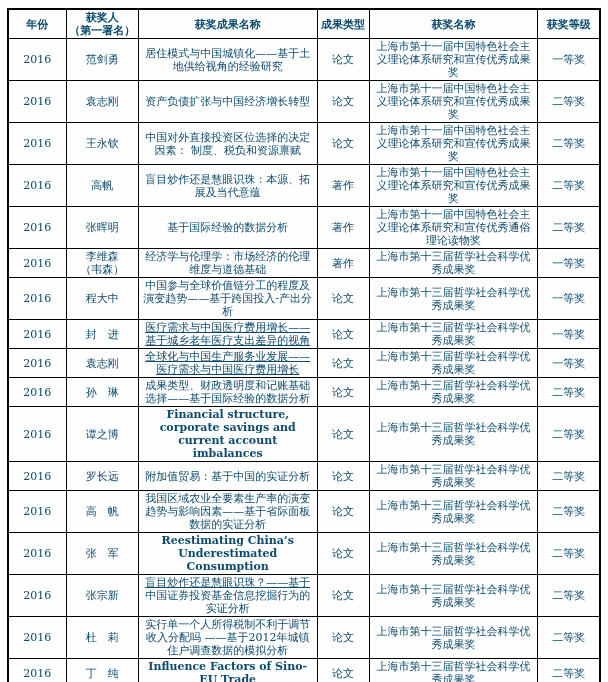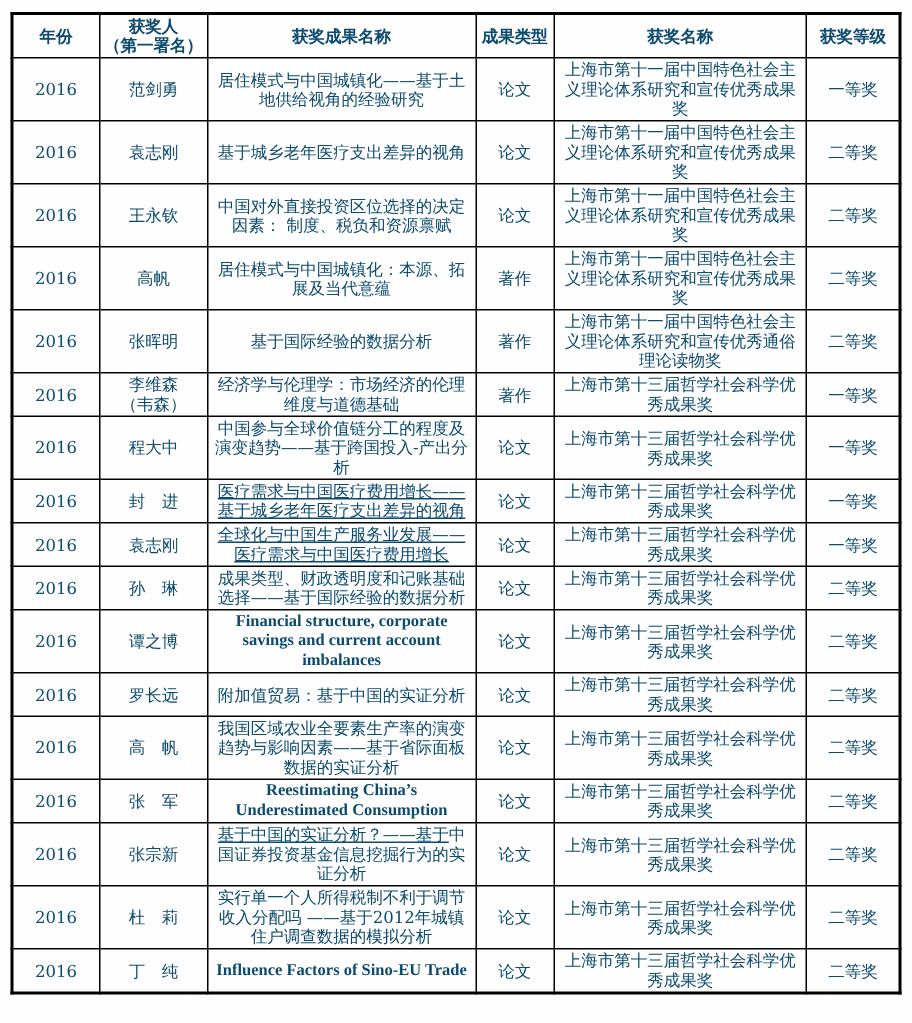--- a/index.html
+++ b/index.html
@@ -13,21 +13,21 @@
     border:2px solid #000;font-size:11px;line-height:13px;
   }
   th,td{
     border:1px solid #000;vertical-align:middle;padding:1px 4px;
     overflow:hidden;box-sizing:border-box;
   }
   th{font-weight:bold;text-align:center;padding:1px 1px;}
   td.c-year,td.c-type,td.c-level,td.c-name{text-align:center;}
   td.c-name{white-space:pre-line;padding:1px 2px;}
   td.c-title,td.c-award{text-align:center;word-break:break-all;}
-  td.c-title.latin{word-break:normal;font-weight:bold;font-family:Liberation Serif, serif;}
+  td.c-title.latin{word-break:normal;font-weight:bold;}
   .u{text-decoration:underline;}
   .hdr2{display:block;}
 </style>
 </head>
 <body>
 
 <div class="page">
   <table class="awards">
     <colgroup>
       <col style="width:58px">
@@ -65,37 +65,37 @@
           <td class="c-year">2016</td>
           <td class="c-name">范剑勇</td>
           <td class="c-title"><span class="u"></span><span>居住模式与中国城镇化——基于土地供给视角的经验研究</span></td>
           <td class="c-type">论文</td>
           <td class="c-award">上海市第十一届中国特色社会主义理论体系研究和宣传优秀成果奖</td>
           <td class="c-level">一等奖</td>
         </tr>
         <tr>
           <td class="c-year">2016</td>
           <td class="c-name">袁志刚</td>
-          <td class="c-title"><span class="u"></span><span>基于城乡老年医疗支出差异的视角</span></td>
+          <td class="c-title"><span class="u"></span><span>资产负债扩张与中国经济增长转型</span></td>
           <td class="c-type">论文</td>
           <td class="c-award">上海市第十一届中国特色社会主义理论体系研究和宣传优秀成果奖</td>
           <td class="c-level">二等奖</td>
         </tr>
         <tr>
           <td class="c-year">2016</td>
           <td class="c-name">王永钦</td>
           <td class="c-title"><span class="u"></span><span>中国对外直接投资区位选择的决定因素： 制度、税负和资源禀赋</span></td>
           <td class="c-type">论文</td>
           <td class="c-award">上海市第十一届中国特色社会主义理论体系研究和宣传优秀成果奖</td>
           <td class="c-level">二等奖</td>
         </tr>
         <tr>
           <td class="c-year">2016</td>
           <td class="c-name">高帆</td>
-          <td class="c-title"><span class="u"></span><span>居住模式与中国城镇化：本源、拓展及当代意蕴</span></td>
+          <td class="c-title"><span class="u"></span><span>盲目炒作还是慧眼识珠：本源、拓展及当代意蕴</span></td>
           <td class="c-type">著作</td>
           <td class="c-award">上海市第十一届中国特色社会主义理论体系研究和宣传优秀成果奖</td>
           <td class="c-level">二等奖</td>
         </tr>
         <tr>
           <td class="c-year">2016</td>
           <td class="c-name">张晖明</td>
           <td class="c-title"><span class="u"></span><span>基于国际经验的数据分析</span></td>
           <td class="c-type">著作</td>
           <td class="c-award">上海市第十一届中国特色社会主义理论体系研究和宣传优秀通俗理论读物奖</td>
@@ -170,21 +170,21 @@
           <td class="c-year">2016</td>
           <td class="c-name">张　军</td>
           <td class="c-title latin"><span class="u"></span><span>Reestimating China’s Underestimated Consumption</span></td>
           <td class="c-type">论文</td>
           <td class="c-award">上海市第十三届哲学社会科学优秀成果奖</td>
           <td class="c-level">二等奖</td>
         </tr>
         <tr>
           <td class="c-year">2016</td>
           <td class="c-name">张宗新</td>
-          <td class="c-title"><span class="u">基于中国的实证分析？——基于</span><span>中国证券投资基金信息挖掘行为的实证分析</span></td>
+          <td class="c-title"><span class="u">盲目炒作还是慧眼识珠？——基于</span><span>中国证券投资基金信息挖掘行为的实证分析</span></td>
           <td class="c-type">论文</td>
           <td class="c-award">上海市第十三届哲学社会科学优秀成果奖</td>
           <td class="c-level">二等奖</td>
         </tr>
         <tr>
           <td class="c-year">2016</td>
           <td class="c-name">杜　莉</td>
           <td class="c-title"><span class="u"></span><span>实行单一个人所得税制不利于调节收入分配吗 ——基于2012年城镇住户调查数据的模拟分析</span></td>
           <td class="c-type">论文</td>
           <td class="c-award">上海市第十三届哲学社会科学优秀成果奖</td>

